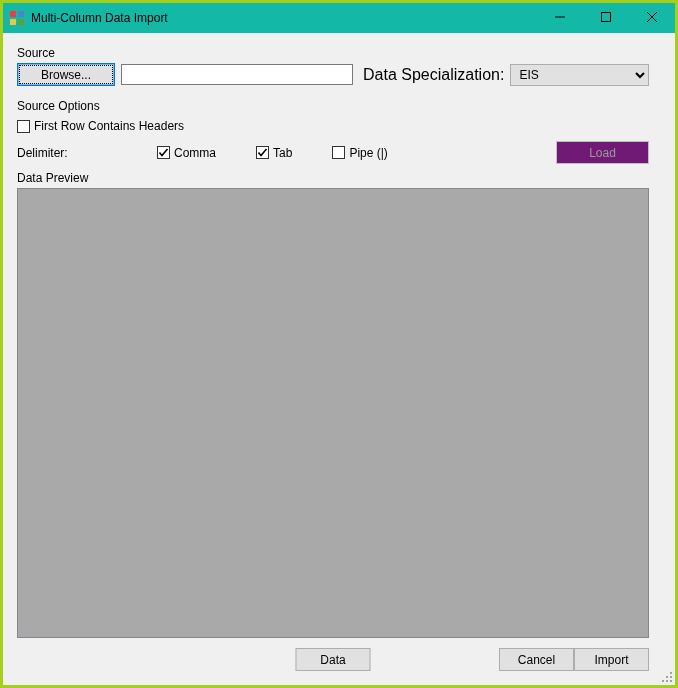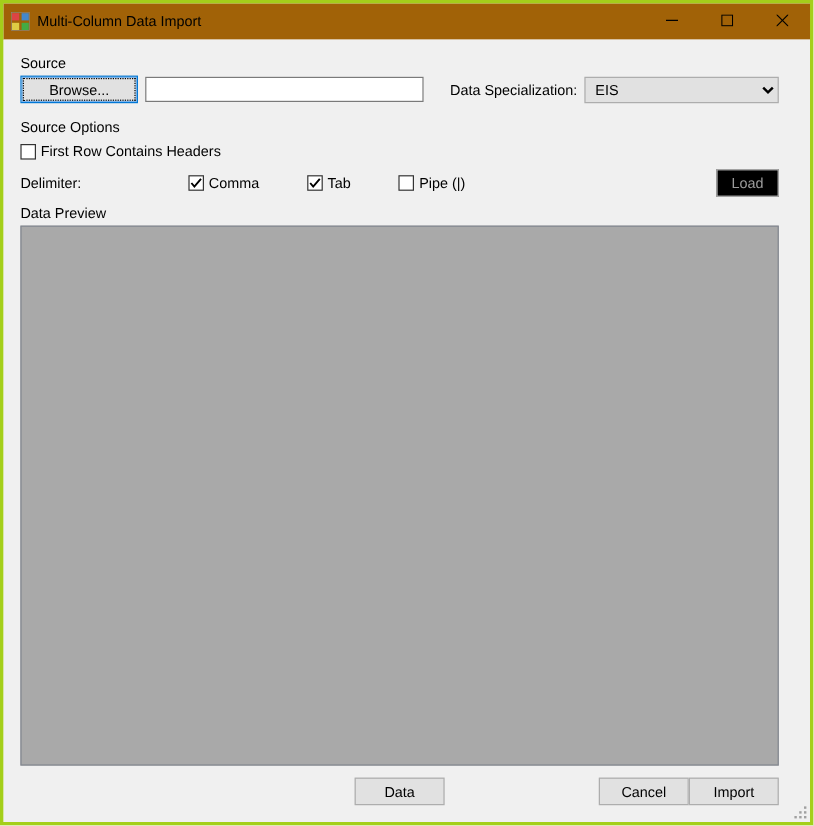--- a/index.html
+++ b/index.html
@@ -19,21 +19,21 @@
     position: relative;
     display: flex;
     flex-direction: column;
   }
   
   .titlebar {
     height: 30px;
     display: flex;
     align-items: center;
     padding-left: 6px;
-    background: #a16207;
+    background: #14b8a6;
     position: relative;
   }
   .titlebar .app-icon {
     width: 16px;
     height: 16px;
     margin-right: 6px;
     display: inline-block;
   }
   .titlebar .title {
     font-size: 12px;
@@ -98,22 +98,22 @@
   }
   .path-input {
     flex: 0 0 232px;
     height: 21px;
     border: 1px solid #7a7a7a;
     background: #fff;
     padding: 1px 4px;
     font-size: 12px;
   }
   .spec-label {
-    margin-left: 16px;
-    font-size: 12px;
+    margin-left: 4px;
+    font-size: 16px;
   }
   .spec-select {
     flex: 1;
     height: 22px;
     border: 1px solid #adadad;
     background: #e1e1e1;
     font-size: 12px;
     padding-left: 4px;
   }
   
@@ -150,23 +150,23 @@
   }
   .del-opt {
     display: flex;
     gap: 4px;
     margin-right: 40px;
   }
   .load-btn {
     position: absolute;
     right: 0;
     top: -1px;
-    width: 52px;
+    width: 93px;
     height: 23px;
-    background: #000000;
+    background: #701a75;
     border: 1px solid #bfbfbf;
     color: #9b9b9b;
     font-size: 12px;
   }
   
   .preview-group {
     flex: 1;
     margin-top: 16px;
     display: flex;
     flex-direction: column;

